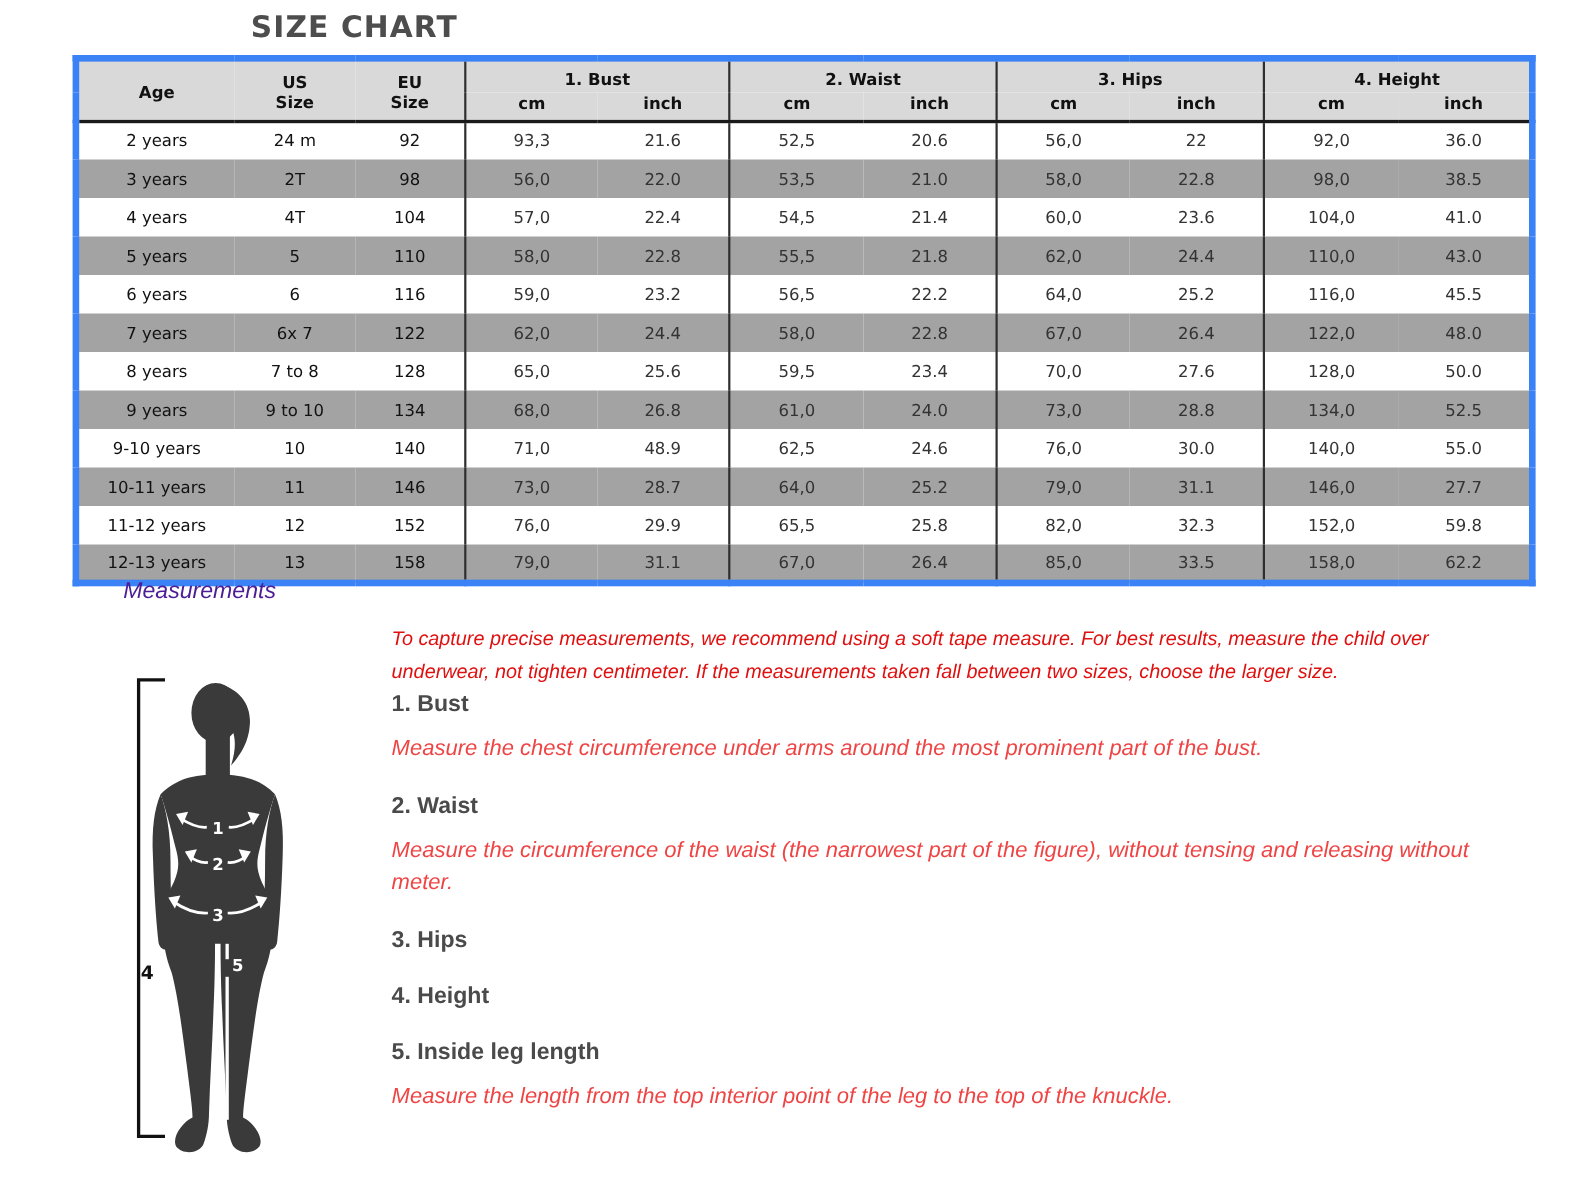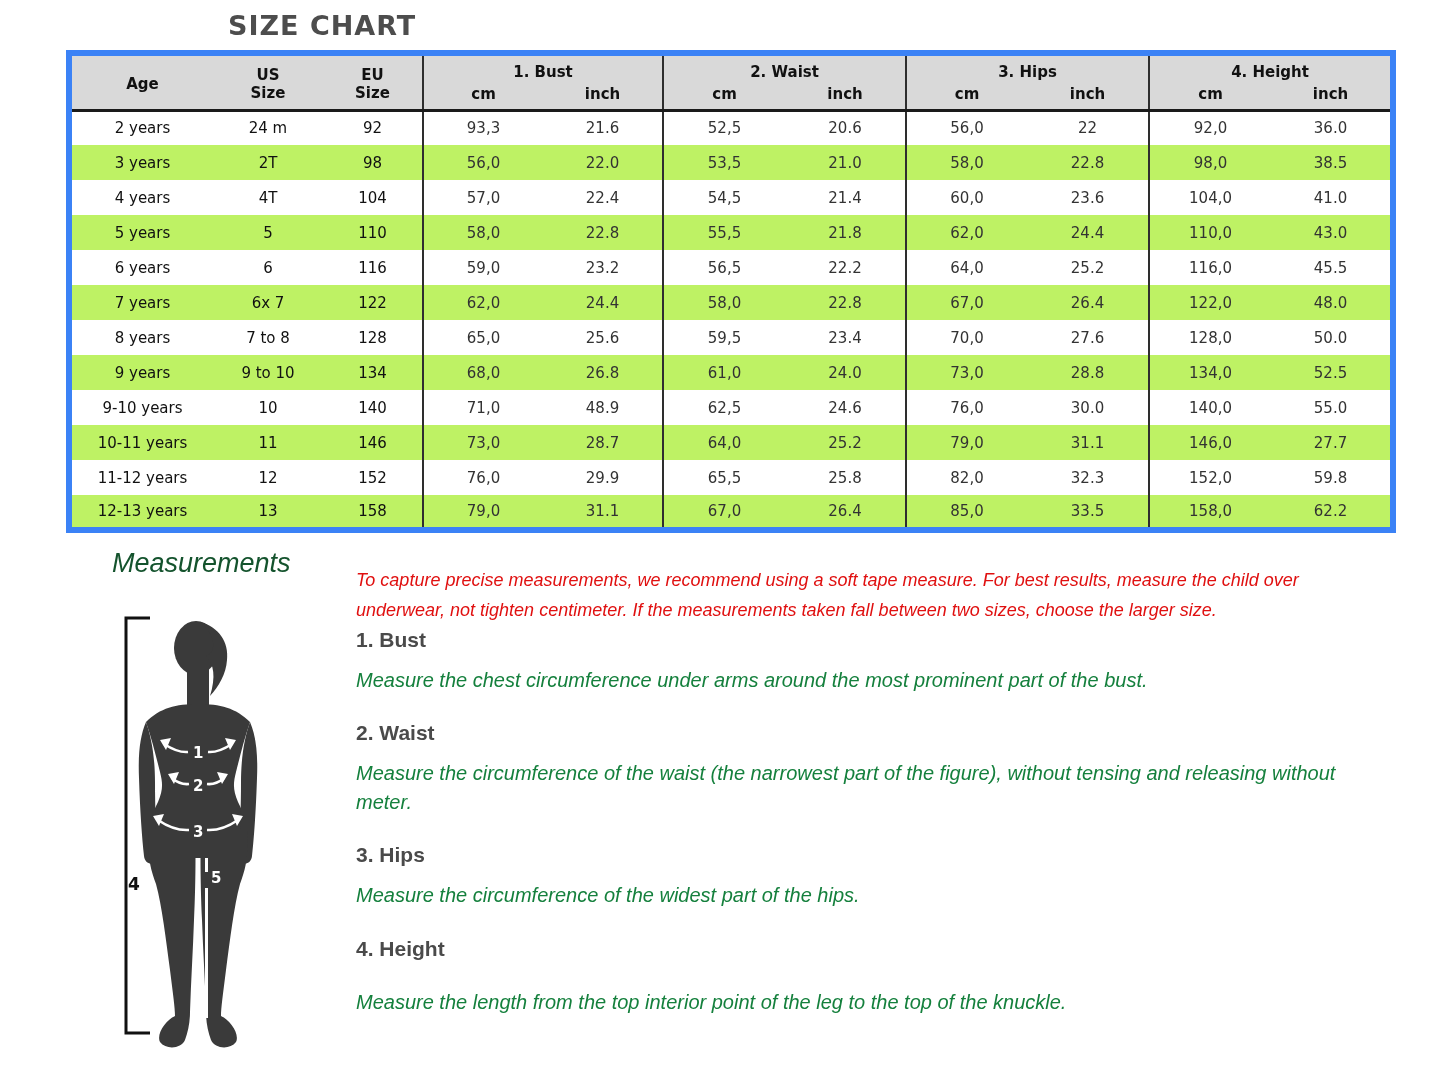--- a/index.html
+++ b/index.html
@@ -23,40 +23,40 @@
     text-align:center; vertical-align:middle; line-height:1.25;
   }
   table.size-table thead tr.group-row th { height:31px; padding-top:4px; }
   table.size-table thead tr.unit-row th { height:26px; padding-bottom:4px; }
   table.size-table thead { border-bottom:3px solid #1a1a1a; }
   table.size-table td {
     height:35px; text-align:center; vertical-align:middle;
     font-size:15px; color:#333;
   }
   table.size-table td.bold { font-weight:normal; color:#111; }
-  table.size-table tr.stripe { background:#bef264; }
+  table.size-table tr.stripe { background:#a3a3a3; }
   .grp { border-left:2px solid #2e2e2e; }
   
   .measurements-label {
-    position:absolute; left:112px; top:548px;
+    position:absolute; left:112px; top:526px;
     font-family:"Liberation Sans", sans-serif;
-    font-style:italic; font-size:27px; color:#14532d;
+    font-style:italic; font-size:21px; color:#4c1d95;
   }
   .note {
     position:absolute; left:356px; top:552px; width:1002px;
     font-family:"Liberation Sans", sans-serif;
     font-style:italic; font-size:18px; line-height:1.68; color:#e01010;margin-top:13px;
   }
   .sections {
     position:absolute; left:356px; top:628px; width:1010px;
     font-family:"Liberation Sans", sans-serif;
   }
   .section { margin-bottom:27px; }
   .section h3 { font-size:21px; font-weight:bold; color:#4a4a4a; margin-bottom:5px; }
-  .section p  { font-size:20px; font-style:italic; color:#15803d; line-height:1.42;margin-top:14px; }
+  .section p  { font-size:20px; font-style:italic; color:#ef4444; line-height:1.42;margin-top:14px; }
   
   .figure-wrap { position:absolute; left:116px; top:610px; width:212px; height:462px; }
 </style>
 </head>
 <body>
 
 <div class="page-title">SIZE CHART</div>
 
 <div class="size-table-wrap">
   <table class="size-table">
@@ -263,26 +263,26 @@
   <div class="section">
     <h3>1. Bust</h3>
     <p>Measure the chest circumference under arms around the most prominent part of the bust.</p>
   </div>
   <div class="section">
     <h3>2. Waist</h3>
     <p>Measure the circumference of the waist (the narrowest part of the figure), without tensing and releasing without meter.</p>
   </div>
   <div class="section">
     <h3>3. Hips</h3>
-    <p>Measure the circumference of the widest part of the hips.</p>
   </div>
   <div class="section">
     <h3>4. Height</h3>
   </div>
   <div class="section">
+    <h3>5. Inside leg length</h3>
     <p>Measure the length from the top interior point of the leg to the top of the knuckle.</p>
   </div>
 </div>
 
 <div class="figure-wrap">
   <svg width="212" height="462" viewBox="0 0 212 462">
 
     <path d="M 34 8 L 10 8 L 10 423 L 34 423" fill="none" stroke="#111" stroke-width="3"></path>
     <text x="12" y="280" font-size="17" font-weight="bold" fill="#111">4</text>
 

